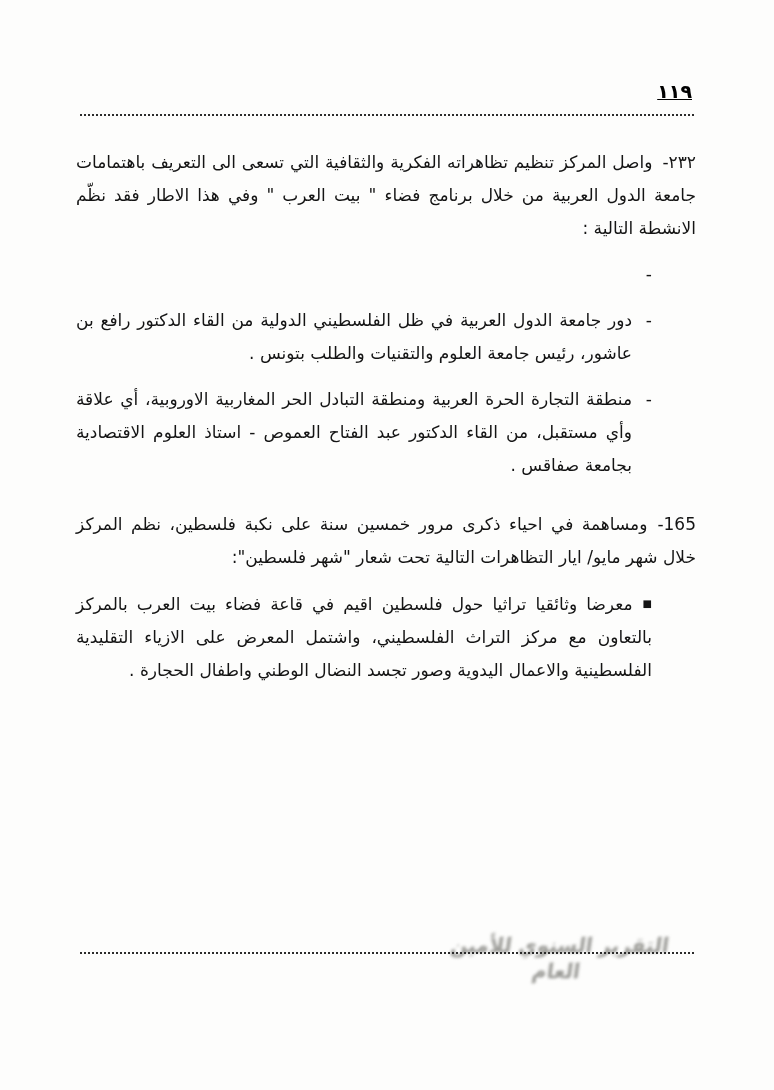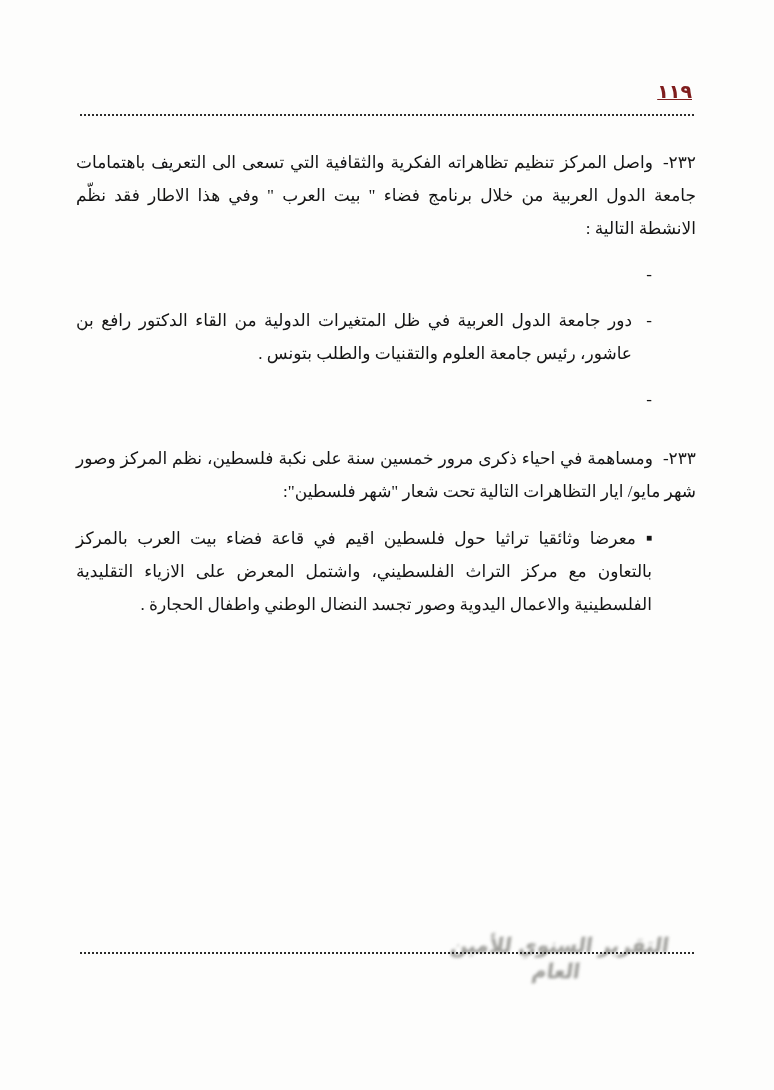--- a/index.html
+++ b/index.html
@@ -19,41 +19,40 @@
     direction: rtl;
     color: #161616;
   }
   .page-number {
     position: absolute;
     top: 80px;
     right: 82px;
     font-size: 19px;
     font-weight: bold;
     letter-spacing: 3px;
-    color: #7f1d1d;
+    color: #000000;
     text-decoration: underline;
   }
   .rule {
     position: absolute;
     left: 80px;
     right: 80px;
     border-top: 2px dotted #2b2b2b;
   }
   .rule-top { top: 114px; }
   .rule-bottom { top: 952px; }
   .content {
     position: absolute;
     top: 146px;
     right: 78px;
     width: 620px;
     font-size: 17px;
     line-height: 33px;
     text-align: justify;
     color: #141414;
-    font-family: Liberation Serif, serif;
   }
   .para { margin-bottom: 13px; }
   .para .num {
     margin-left: 10px;
     white-space: nowrap;
   }
   .item { margin-bottom: 13px; }
   .item.bullet { padding-right: 44px; }
   .item.bullet .sq {
     display: inline-block;
@@ -103,29 +102,30 @@
       <span class="num">٢٣٢-</span><span class="ptext">واصل المركز تنظيم تظاهراته الفكرية والثقافية التي تسعى الى التعريف باهتمامات جامعة الدول العربية من خلال برنامج فضاء " بيت العرب " وفي هذا الاطار فقد نظّم الانشطة التالية :</span>
     </div>
 
 
     <div class="item dash">
       <span class="dash-marker">-</span>
     </div>
 
     <div class="item dash">
       <span class="dash-marker">-</span>
-      <span class="dash-text">دور جامعة الدول العربية في ظل المتغيرات الدولية من القاء الدكتور رافع بن عاشور، رئيس جامعة العلوم والتقنيات والطلب بتونس .</span>
+      <span class="dash-text">دور جامعة الدول العربية في ظل الفلسطيني الدولية من القاء الدكتور رافع بن عاشور، رئيس جامعة العلوم والتقنيات والطلب بتونس .</span>
     </div>
 
     <div class="item dash">
       <span class="dash-marker">-</span>
+      <span class="dash-text">منطقة التجارة الحرة العربية ومنطقة التبادل الحر المغاربية الاوروبية، أي علاقة وأي مستقبل، من القاء الدكتور عبد الفتاح العموص - استاذ العلوم الاقتصادية بجامعة صفاقس .</span>
     </div>
 
     <div class="para section-gap">
-      <span class="num">٢٣٣-</span><span class="ptext">ومساهمة في احياء ذكرى مرور خمسين سنة على نكبة فلسطين، نظم المركز وصور شهر مايو/ ايار التظاهرات التالية تحت شعار "شهر فلسطين":</span>
+      <span class="num">165-</span><span class="ptext">ومساهمة في احياء ذكرى مرور خمسين سنة على نكبة فلسطين، نظم المركز خلال شهر مايو/ ايار التظاهرات التالية تحت شعار "شهر فلسطين":</span>
     </div>
 
     <div class="item bullet">
       <span class="sq">■</span><span>معرضا وثائقيا تراثيا حول فلسطين اقيم في قاعة فضاء بيت العرب بالمركز بالتعاون مع مركز التراث الفلسطيني، واشتمل المعرض على الازياء التقليدية الفلسطينية والاعمال اليدوية وصور تجسد النضال الوطني واطفال الحجارة .</span>
     </div>
 
   </div>
 
   <div class="footer-stamp">التقرير السنوي للأمين العام</div>
 

